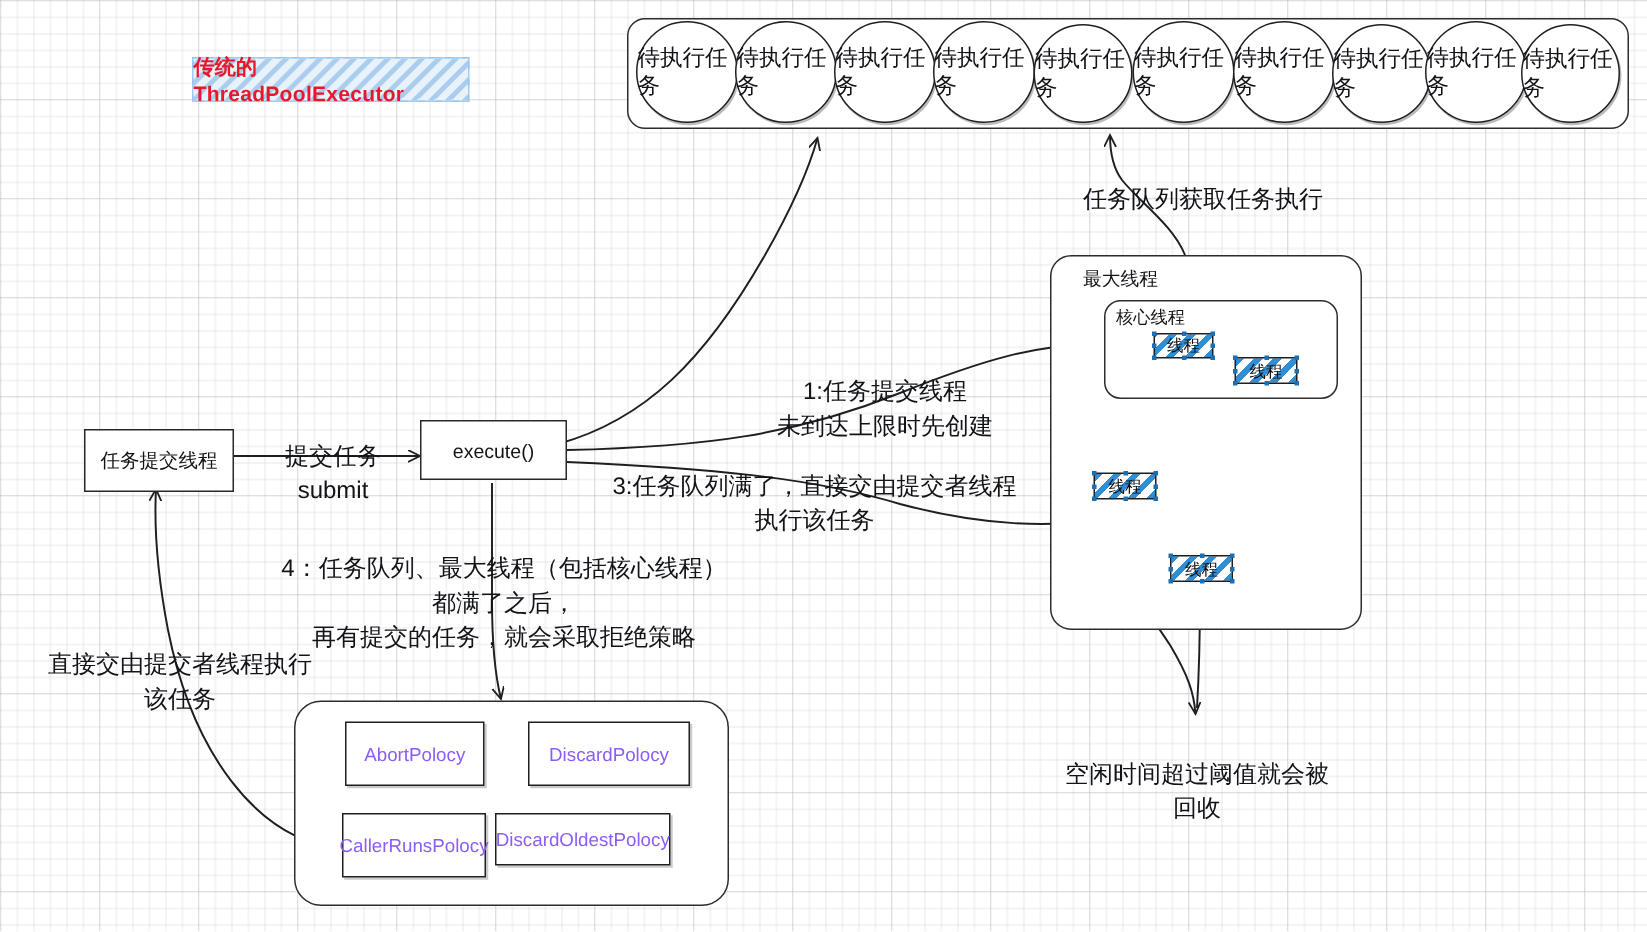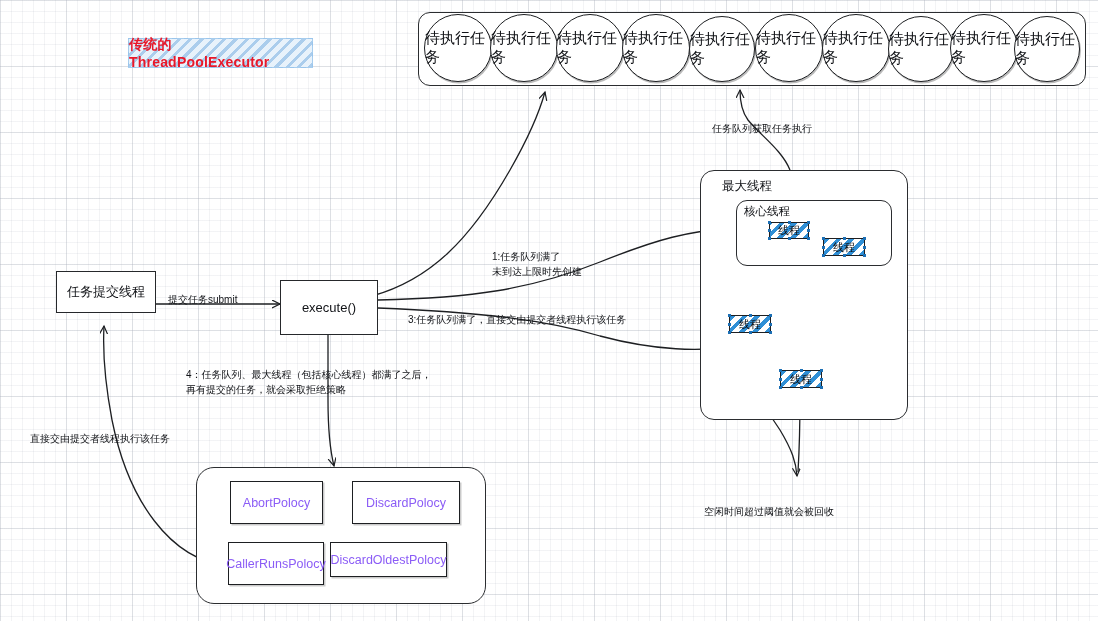--- a/index.html
+++ b/index.html
@@ -103,23 +103,24 @@
   .h-tc { left: calc(50% - 1.5px); top: -2px; }
   .h-tr { right: -2px; top: -2px; }
   .h-ml { left: -2px; top: calc(50% - 1.5px); }
   .h-mr { right: -2px; top: calc(50% - 1.5px); }
   .h-bl { left: -2px; bottom: -2px; }
   .h-bc { left: calc(50% - 1.5px); bottom: -2px; }
   .h-br { right: -2px; bottom: -2px; }
 
   .edge-label {
     position: absolute;
-    font-size: 10px;
+    font-size: 16px;
     color: #111317;
     white-space: pre-line;
+    text-align: center;
     line-height: 1.45;
   }
   .title-banner {
     position: absolute;
     display: flex;
     align-items: center;
     justify-content: center;
     color: #e8182a;
     font-weight: bold;
     font-size: 14px;
@@ -222,25 +223,25 @@
   <div class="circle-node" style="left:888px; top:16px; width:66px; height:66px;">
     <span>待执行任务</span>
   </div>
   <div class="circle-node" style="left:950px; top:14px; width:68px; height:68px;">
     <span>待执行任务</span>
   </div>
   <div class="circle-node" style="left:1014px; top:16px; width:66px; height:66px;">
     <span>待执行任务</span>
   </div>
 
-  <div class="node rect-node" style="left:56px; top:271px; width:100px; height:42px;align-items:center;">
+  <div class="node rect-node" style="left:56px; top:286px; width:100px; height:42px;align-items:center;">
     <span>任务提交线程</span>
   </div>
 
-  <div class="node rect-node" style="left:280px; top:280px; width:98px; height:55px;">
+  <div class="node rect-node" style="left:280px; top:280px; width:98px; height:40px;">
     <span>execute()</span>
   </div>
 
   <div class="node rounded-box" style="left:700px; top:170px; width:208px; height:250px;"></div>
   <div class="group-label" style="left:722px; top:178px;">最大线程</div>
 
   <div class="node rounded-box" style="left:736px; top:200px; width:156px; height:66px; border-radius:11px;"></div>
   <div class="group-label" style="left:744px; top:204px; font-size:11.5px;">核心线程</div>
 
   <div class="thread-chip" style="left:769px; top:222px; width:40px; height:17px;">
@@ -299,21 +300,21 @@
   </div>
   <div class="policy-item" style="left:228px; top:542px; width:96px; height:43px;">
     <span>CallerRunsPolocy</span>
   </div>
   <div class="policy-item" style="left:330px; top:542px; width:117px; height:35px;">
     <span>DiscardOldestPolocy</span>
   </div>
 
   <div class="edge-label" style="left:168px; top:293px; width:108px;">提交任务submit</div>
 
-  <div class="edge-label" style="left:492px; top:250px; width:196px;">1:任务队列满了
+  <div class="edge-label" style="left:492px; top:250px; width:196px;">1:任务提交线程
 未到达上限时先创建</div>
 
 
   <div class="edge-label" style="left:408px; top:313px; width:270px;">3:任务队列满了，直接交由提交者线程执行该任务</div>
 
   <div class="edge-label" style="left:186px; top:368px; width:300px;">4：任务队列、最大线程（包括核心线程）都满了之后，
 再有提交的任务，就会采取拒绝策略</div>
 
   <div class="edge-label" style="left:712px; top:122px; width:180px;">任务队列获取任务执行</div>
 

